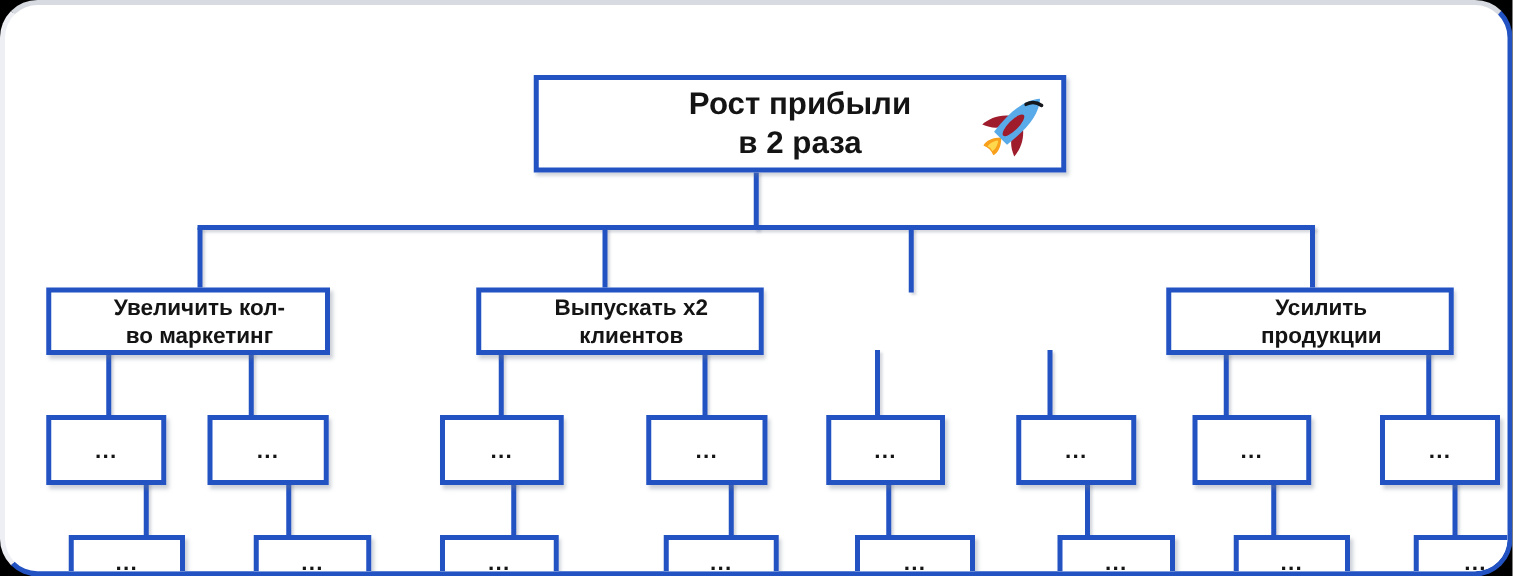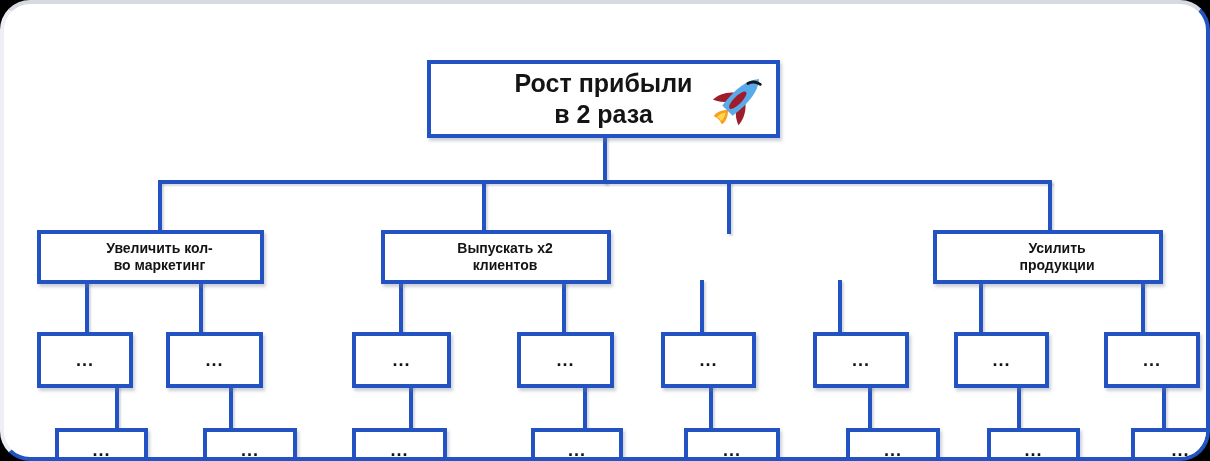--- a/index.html
+++ b/index.html
@@ -27,21 +27,21 @@
   .node{
     position:absolute;box-sizing:border-box;
     background:#ffffff;border:4px solid var(--line-blue);
     display:flex;flex-direction:column;align-items:center;justify-content:center;
     text-align:center;color:var(--text);font-weight:700;
     box-shadow:2px 3px 3px rgba(110,120,140,.35);
   }
   .node .ln{display:block;line-height:1.25;}
   .root-node{font-size:25px;}
   .root-node .text-wrap{position:relative;z-index:1;}
-  .l2-node{font-size:14px;padding-left:18px;}
+  .l2-node{font-size:18px;padding-left:18px;}
   .dots-node{font-size:18px;letter-spacing:1px;}
   .vline,.hline{
     position:absolute;background:var(--line-blue);
     box-shadow:2px 2px 2px rgba(110,120,140,.28);
   }
   .vline{width:4px;}
   .hline{height:4px;}
   .rocket{
     position:absolute;right:6px;top:50%;transform:translateY(-50%);
     width:62px;height:64px;pointer-events:none;
@@ -71,21 +71,21 @@
 
     <div class="vline" style="left:111px;top:380px;height:48px;"></div>
     <div class="vline" style="left:225px;top:380px;height:48px;"></div>
     <div class="vline" style="left:405px;top:380px;height:48px;"></div>
     <div class="vline" style="left:579px;top:380px;height:48px;"></div>
     <div class="vline" style="left:705px;top:380px;height:48px;"></div>
     <div class="vline" style="left:864px;top:380px;height:48px;"></div>
     <div class="vline" style="left:1013px;top:380px;height:48px;"></div>
     <div class="vline" style="left:1158px;top:380px;height:48px;"></div>
 
-    <div class="node root-node" style="left:423px;top:56px;width:353px;height:78px;">
+    <div class="node root-node" style="left:423px;top:56px;width:426px;height:78px;">
       <div class="text-wrap">
         <span class="ln">Рост прибыли</span>
         <span class="ln">в 2 раза</span>
       </div>
       <svg class="rocket" viewBox="0 0 72 72" aria-hidden="true">
         <g transform="rotate(45 36 36)">
           <path d="M36 54 C30 60 28 66 29.5 71 C34 69 38 69 42.5 71 C44 66 42 60 36 54 Z" fill="#f8a01c"></path>
           <path d="M36 58 C33 62 32 66 33 69 C35 68 37 68 39 69 C40 66 39 62 36 58 Z" fill="#ffd84d"></path>
           <path d="M27.5 34 C19 41 15.5 50 15 58 C21 55.5 26.5 52 29 47 Z" fill="#9e1c2c"></path>
           <path d="M44.5 34 C53 41 56.5 50 57 58 C51 55.5 45.5 52 43 47 Z" fill="#9e1c2c"></path>

